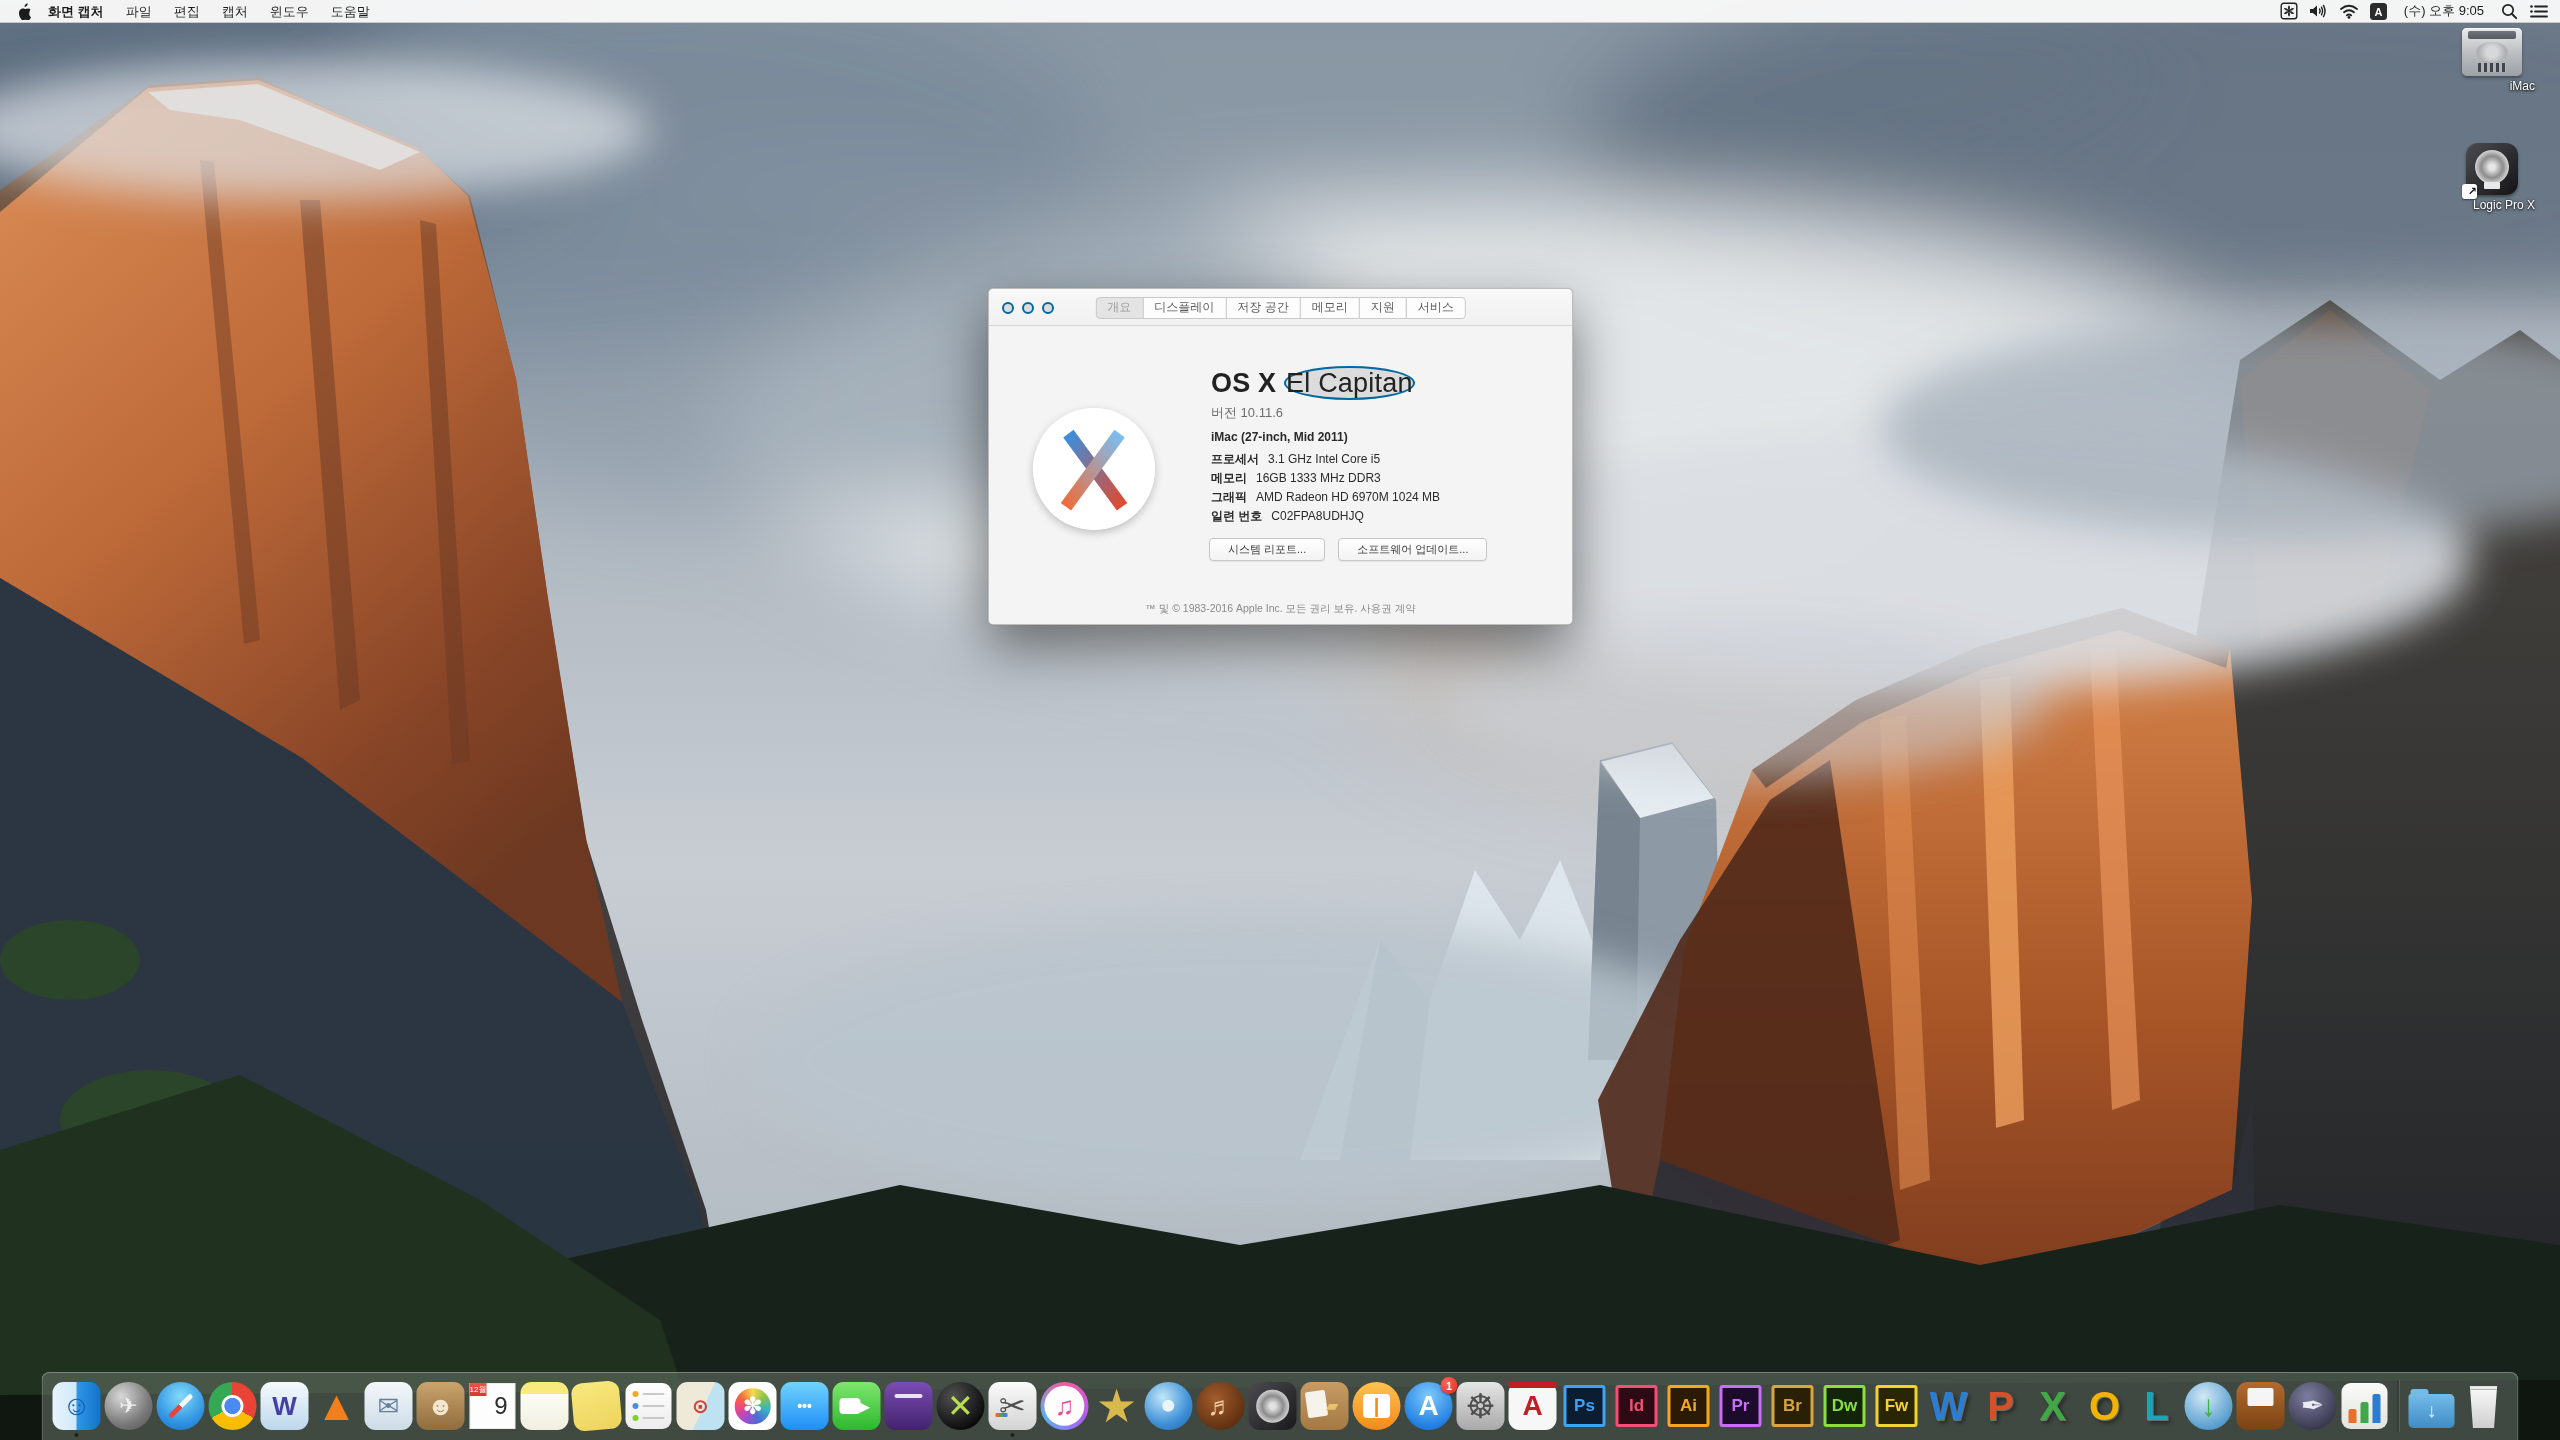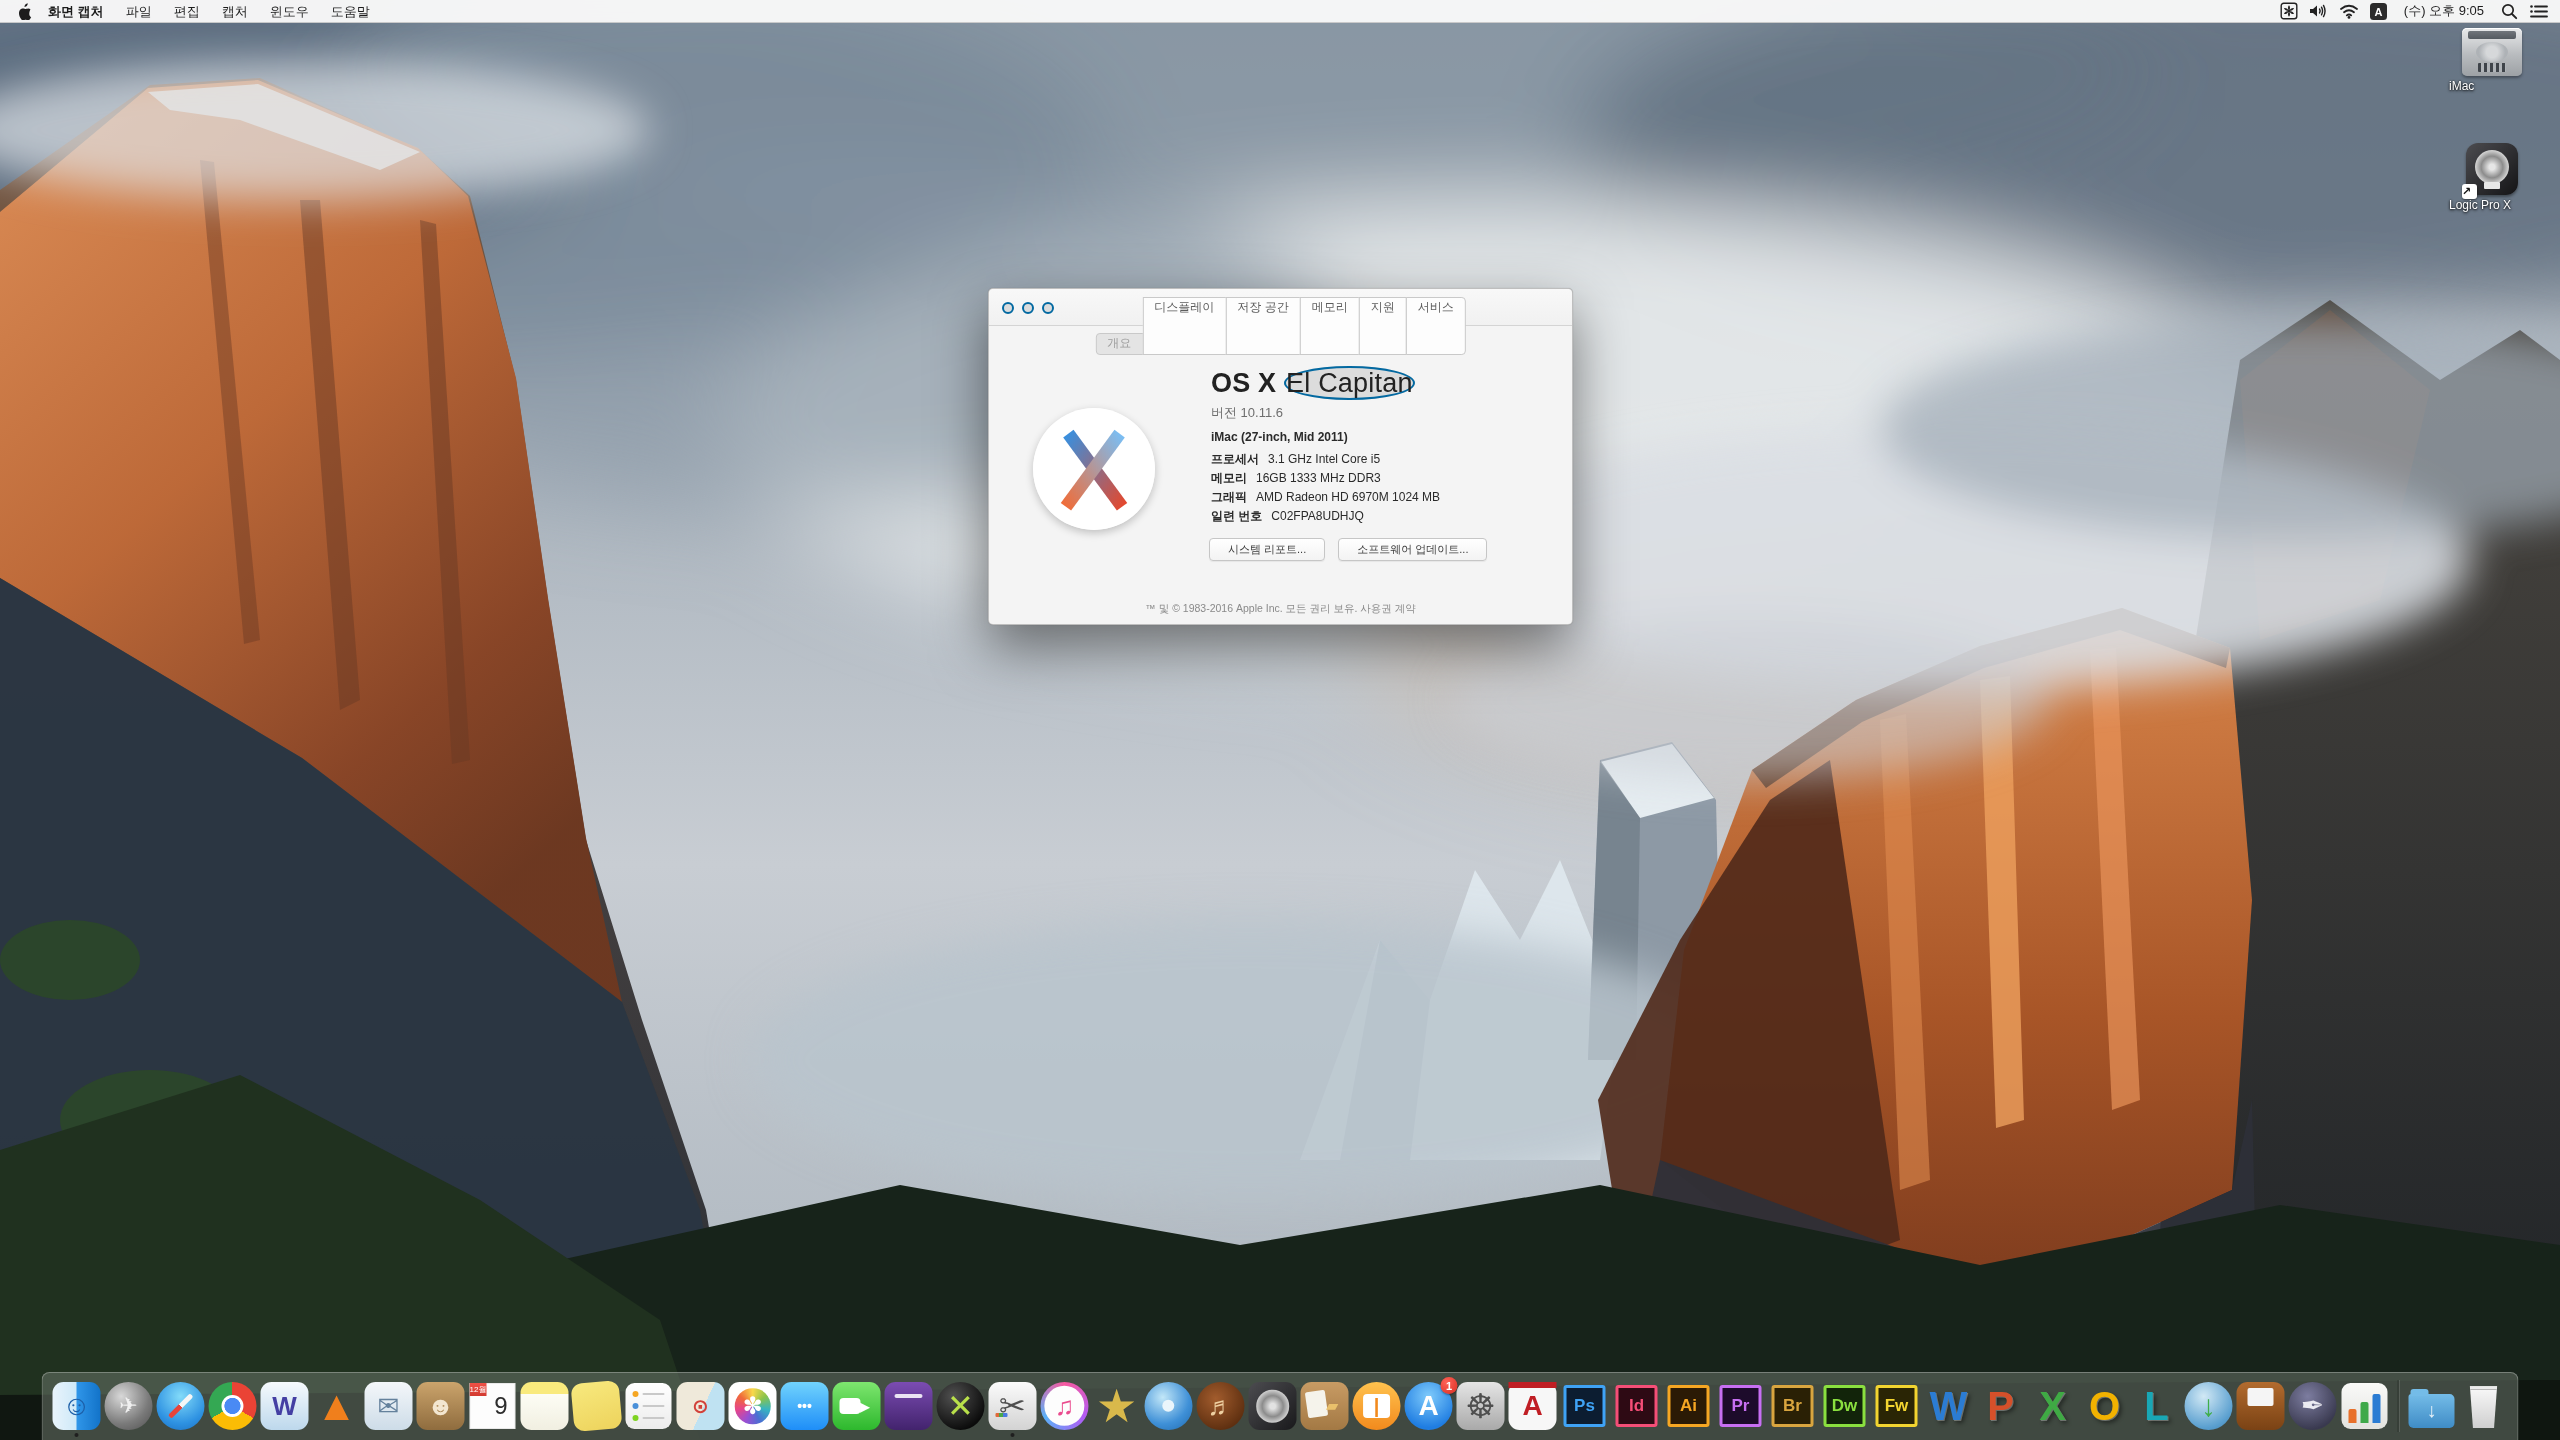--- a/index.html
+++ b/index.html
@@ -14,21 +14,21 @@
     background:rgba(249,249,249,.96); border-bottom:1px solid rgba(0,0,0,.18);
     display:flex; align-items:center; padding:0 10px; z-index:60; font-size:13px; color:#1c1c1c; }
   .menubar .apple { width:30px; display:flex; justify-content:center; align-items:center; }
   .menu-item { padding:0 11px; line-height:23px; cursor:default; white-space:nowrap; }
   .menu-item.app-name { font-weight:bold; padding-left:8px;text-align:right; }
   .menubar-right { margin-left:auto; display:flex; align-items:center; gap:8px; }
   .status-icon { width:22px; height:18px; display:flex; align-items:center; justify-content:center; }
   .clock { font-size:13px; padding:0 6px; white-space:nowrap; }
 
   
-  .desktop-icon { position:absolute; width:86px; text-align:left; z-index:5; }
+  .desktop-icon { position:absolute; width:86px; text-align:right; z-index:5; }
   .desktop-icon .dlabel { margin-top:3px; font-size:12px; color:#fff;
      text-shadow:0 1px 3px rgba(0,0,0,.95), 0 0 2px rgba(0,0,0,.7); }
   .hdd { width:60px; height:48px; margin:0 auto; border-radius:5px;
      background:linear-gradient(180deg,#e9eaeb,#b9bcbf 55%,#9da1a5); position:relative;
      box-shadow:inset 0 1px 0 #fff, 0 2px 3px rgba(0,0,0,.35); }
   .hdd .hdd-top { position:absolute; top:3px; left:6px; right:6px; height:8px; border-radius:2px;
      background:linear-gradient(180deg,#70757b,#545a60); }
   .hdd .hdd-disc { position:absolute; top:14px; left:14px; width:32px; height:20px; border-radius:50%;
      background:radial-gradient(circle,#d6d8da 30%,#aeb2b6 70%); }
   .hdd .hdd-vents { position:absolute; bottom:4px; left:16px; right:16px; height:9px;
@@ -48,21 +48,21 @@
   .window { position:absolute; left:988px; top:288px; width:585px; height:337px; z-index:40;
      border-radius:5px; background:#f4f4f4; border:1px solid rgba(0,0,0,.22);
      box-shadow:0 22px 55px rgba(0,0,0,.5), 0 0 1px rgba(0,0,0,.3); }
   .titlebar { height:37px; background:linear-gradient(180deg,#f8f8f8,#f1f1f1);
      border-bottom:1px solid #d4d4d4; border-radius:5px 5px 0 0; position:relative; }
   .lights { position:absolute; left:13px; top:13px; display:flex; gap:8px; }
   .light { width:12px; height:12px; border-radius:50%; background:#dcdcdc; border:2px solid #0369a1; }
   .segments { position:absolute; left:50%; top:8px; transform:translateX(-50%); display:flex; }
   .seg { padding:2px 11px 3px; font-size:12px; color:#5c5c5c; background:#fdfdfd;
      border:1px solid #c9c9c9; margin-left:-1px; line-height:15px; white-space:nowrap; cursor:default; }
-  .seg:first-child { border-radius:4px 0 0 4px; margin-left:0;margin-top:36px; }
+  .seg:first-child { border-radius:4px 0 0 4px; margin-left:0; }
   .seg:last-child { border-radius:0 4px 4px 0; }
   .seg.selected { background:#e4e4e4; color:#9d9d9d; }
   .win-content { position:relative; height:299px; }
   .oslogo { position:absolute; left:44px; top:82px; width:122px; height:122px; border-radius:50%;
      box-shadow:0 3px 8px rgba(0,0,0,.22); }
   .win-title { position:absolute; left:222px; top:42px; font-size:27px; color:#222; letter-spacing:.2px; }
   .win-title .strong { font-weight:bold; }
   .win-title .light { font-weight:300; }
   .win-version { position:absolute; left:222px; top:78px; font-size:13px; color:#6e6e6e; }
   .win-model { position:absolute; left:222px; top:104px; font-size:12px; font-weight:bold; color:#2a2a2a; }

